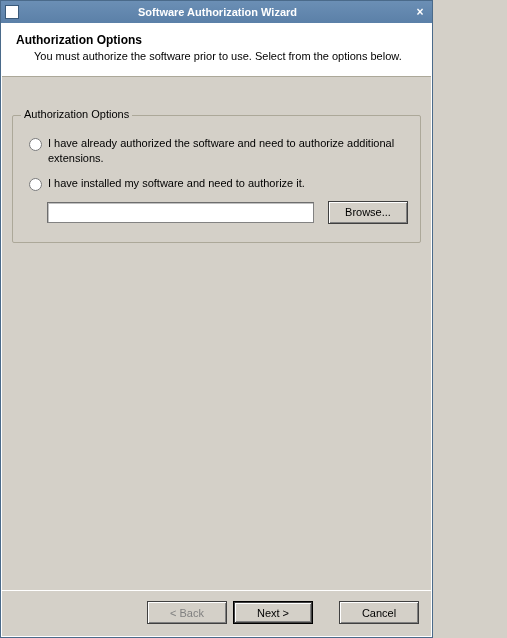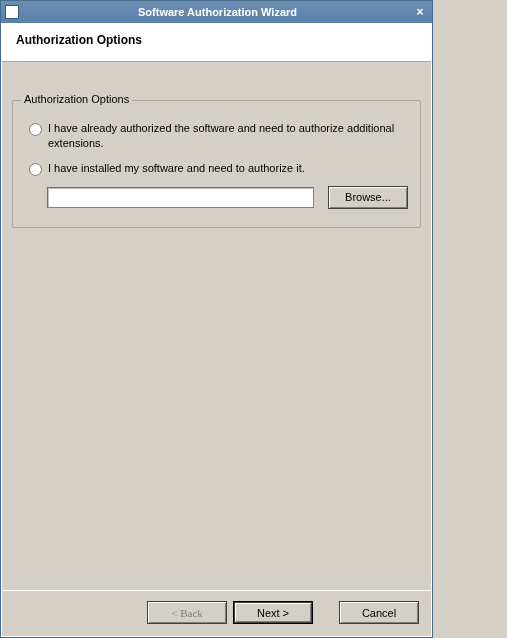--- a/index.html
+++ b/index.html
@@ -135,21 +135,20 @@
       border: 1px solid #404040;
       box-shadow: inset 1px 1px 0 #fff, inset -1px -1px 0 #808080;
       font-family: inherit;
       font-size: 11px;
       cursor: pointer;
       color: #000;
     }
     .btn:disabled {
       color: #808080;
       cursor: default;
-      font-family: Liberation Serif, serif;
     }
     .btn-default {
       border: 1px solid #000;
       box-shadow: inset 0 0 0 1px #404040, inset 2px 2px 0 #fff, inset -2px -2px 0 #808080;
     }
     .footer {
       background: #d4d0c8;
       padding: 10px 12px 12px 12px;
       border-top: 1px solid #fff;
       display: flex;
@@ -166,20 +165,21 @@
 <div class="window">
   <div class="titlebar">
     <div class="titlebar-icon"></div>
     <div class="titlebar-title">Software Authorization Wizard</div>
     <div class="titlebar-close">×</div>
   </div>
 
   <div class="client">
     <div class="header-area">
       <div class="header-title">Authorization Options</div>
+      <div class="header-subtitle">You must authorize the software prior to use. Select from the options below.</div>
     </div>
 
     <div class="body-area">
       <div class="groupbox">
         <div class="groupbox-legend">Authorization Options</div>
 
         <label class="radio-row">
           <input type="radio" name="authopt" style="">
           <span class="radio-label">I have already authorized the software and need to authorize additional extensions.</span>
         </label>

